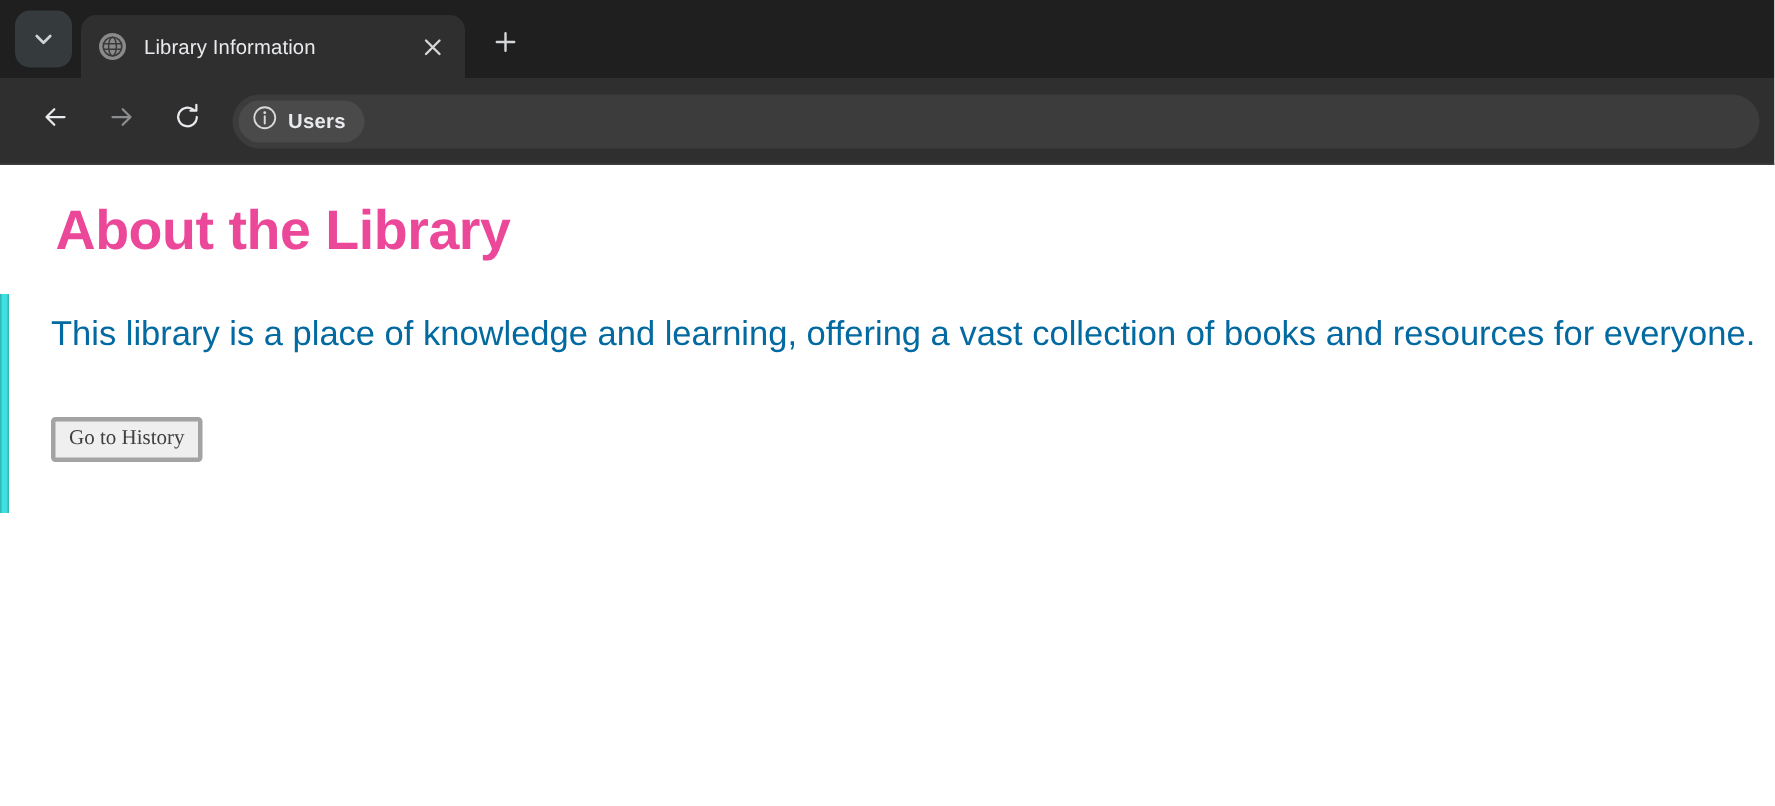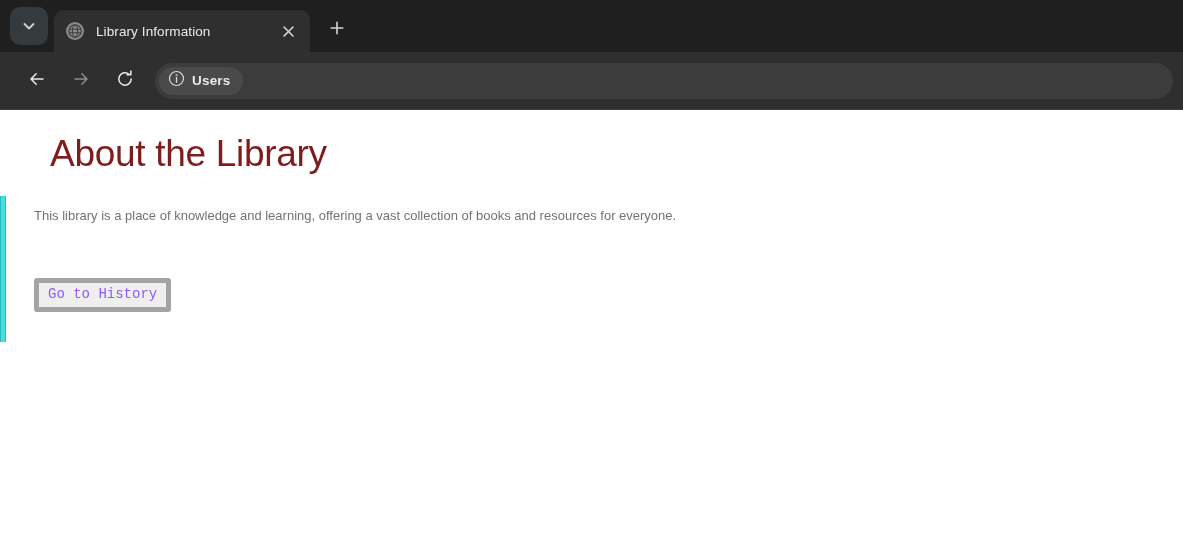--- a/index.html
+++ b/index.html
@@ -183,48 +183,48 @@
     top: 86px;
     width: 6px;
     height: 146px;
     background: #40e0e0;
     border-left: 1px solid #2fb8b8;
     border-right: 1px solid #2fb8b8;
   }
 
   .page-heading {
     position: absolute;
-    left: 50px;
+    left: 37px;
     top: 24px;
     font-size: 37px;
-    font-weight: normal;
-    color: #7f1d1d;
+    font-weight: bold;
+    color: #ec4899;
     letter-spacing: -0.3px;
     line-height: 1.1;
   }
 
   .page-paragraph {
     position: absolute;
     left: 34px;
     top: 98px;
-    font-size: 13px;
-    color: #737373;
+    font-size: 23px;
+    color: #0369a1;
     line-height: 1.3;
     white-space: nowrap;
   }
 
   .history-button {
     position: absolute;
     left: 34px;
     top: 168px;
-    font-family: Liberation Mono, monospace;
+    font-family: Liberation Serif, serif;
     font-size: 14px;
-    color: #8b5cf6;
+    color: #404040;
     background: #efefef;
-    border: 5px solid #a3a3a3;
+    border: 3px solid #a3a3a3;
     border-radius: 3px;
     padding: 4px 9px 5px 9px;
     cursor: pointer;
     line-height: 1.1;
   }
 </style>
 </head>
 <body>
 
 <div class="browser">

